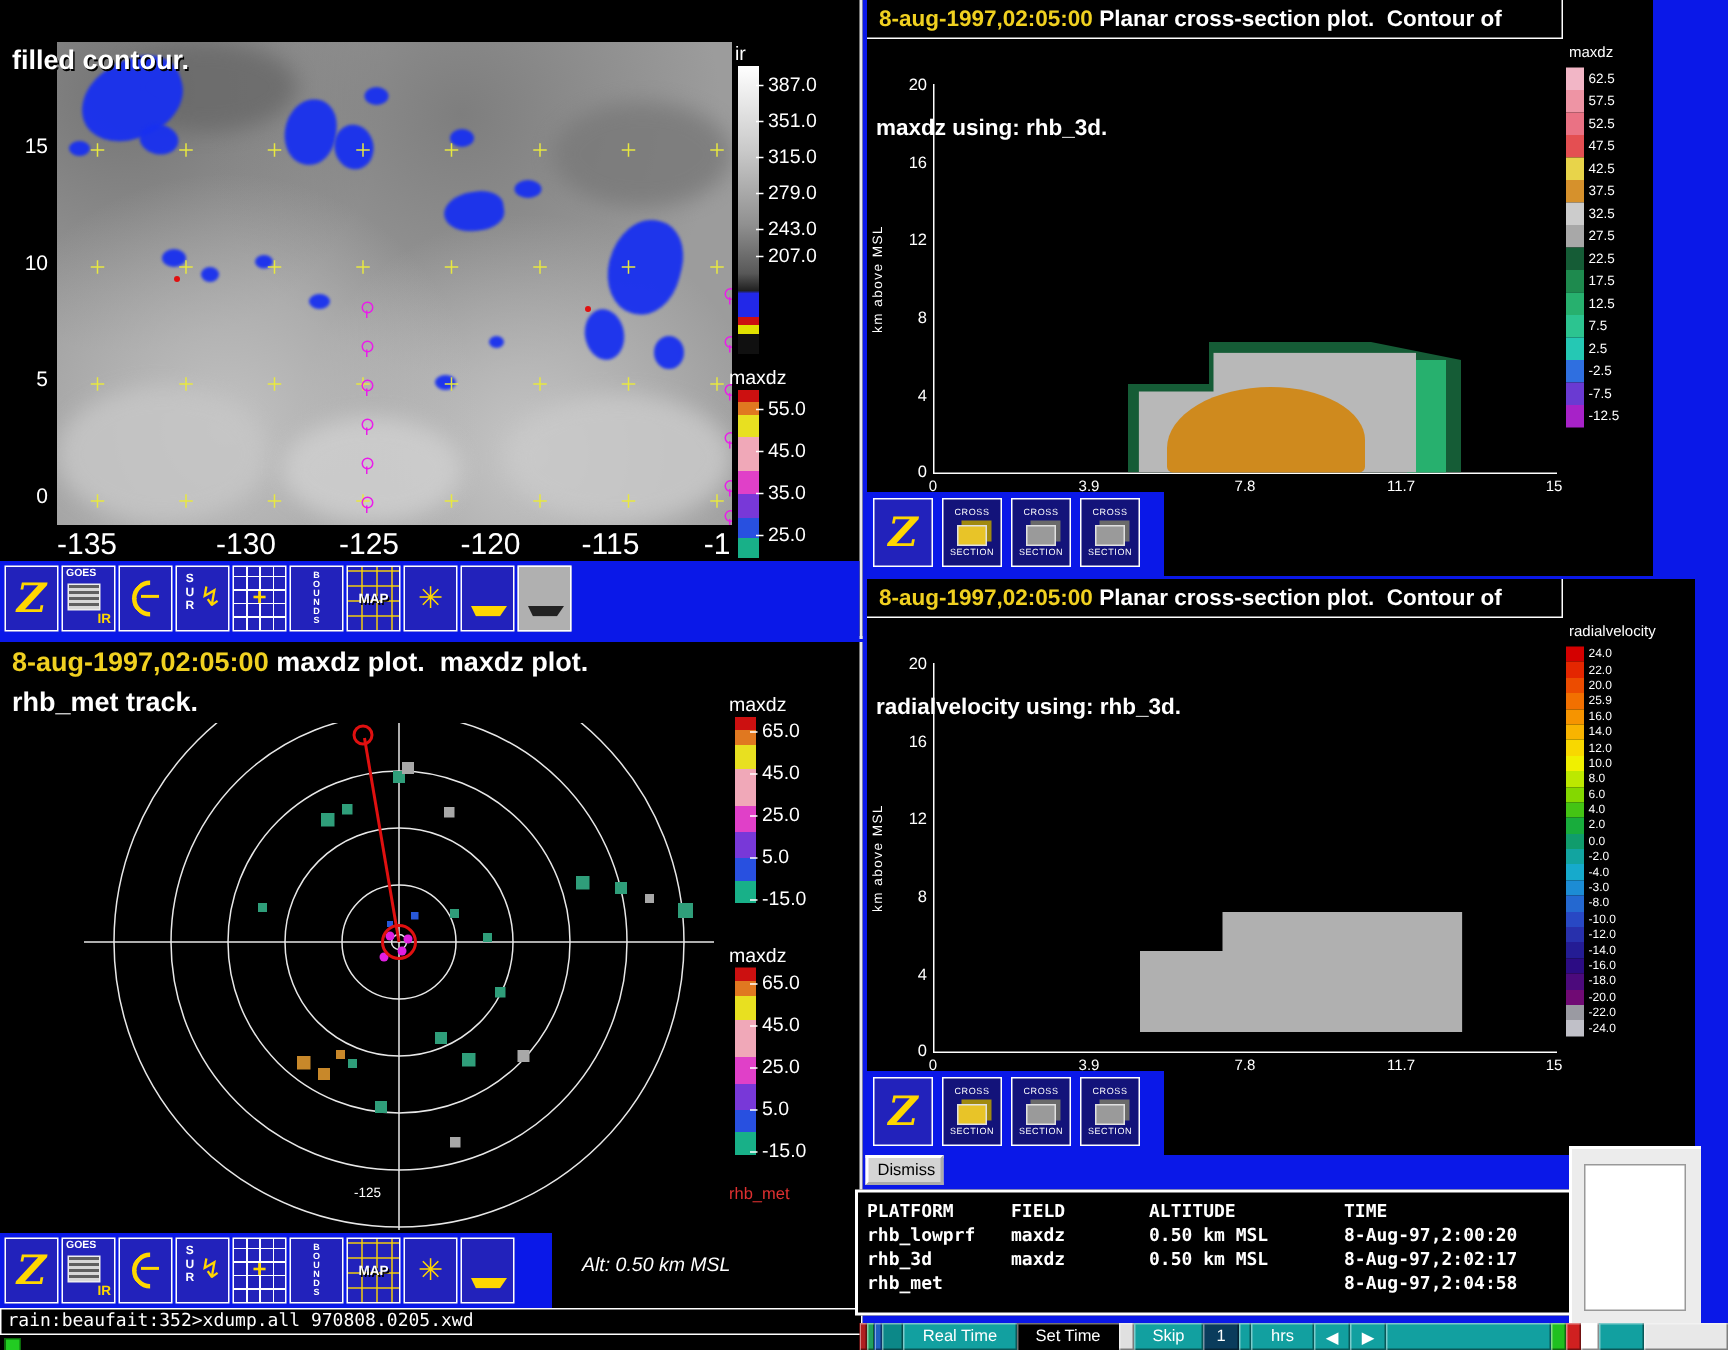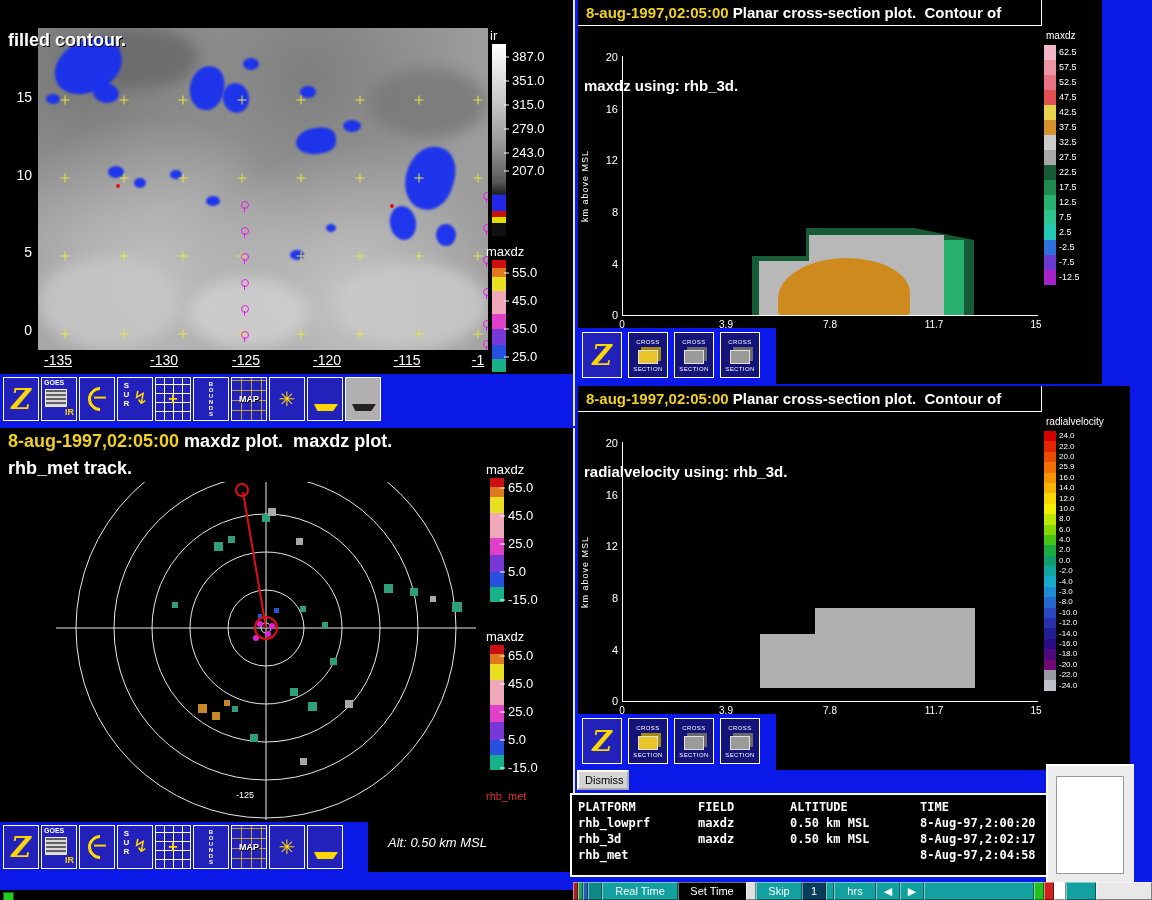--- a/index.html
+++ b/index.html
@@ -25,21 +25,21 @@
                           radial-gradient(circle at 10% 10%,#747474,rgba(0,0,0,0) 35%);}
   .patch{position:absolute;border-radius:50%;filter:blur(7px);opacity:.85;}
   .blob{position:absolute;filter:blur(1px);opacity:.95;}
   .cross{position:absolute;width:9px;height:9px;transform:translate(-50%,-50%);}
   .cross::before{content:"";position:absolute;left:0;top:4px;width:9px;height:1px;background:#e8e840;}
   .cross::after{content:"";position:absolute;left:4px;top:0;width:1px;height:9px;background:#e8e840;}
   .mg{position:absolute;width:6px;height:6px;border:1px solid #ea1cea;border-radius:50%;transform:translate(-50%,-50%);}
   .mg::after{content:"";position:absolute;left:2px;top:5px;width:1px;height:5px;background:#ea1cea;}
   .rdot{position:absolute;width:4px;height:4px;background:#e01010;border-radius:50%;}
   .tickY{position:absolute;left:4px;width:28px;text-align:right;transform:translateY(-50%);font-size:14px;color:#fff;}
-  .tickX{position:absolute;top:352px;transform:translateX(-50%);font-size:14px;color:#fff;text-decoration:underline;}
+  .tickX{position:absolute;top:352px;transform:translateX(-50%);font-size:20px;color:#fff;}
   .sclabel{position:absolute;font-size:13px;color:#fff;}
   .irbar{position:absolute;left:492px;top:44px;width:14px;height:192px;
          background:linear-gradient(to bottom,#ffffff 0%,#f0f0f0 8%,#c8c8c8 30%,#909090 55%,
                     #585858 72%,#202020 78%,#2228e8 79%,#2228e8 87%,#cc1010 87%,#cc1010 90%,
                     #e0e000 90%,#e0e000 93%,#101010 93%);}
   .mgrad{background:linear-gradient(to bottom,#cc1010 0%,#cc1010 7%,#e07820 7%,#e07820 15%,
           #e8e020 15%,#e8e020 28%,#f0a8b8 28%,#f0a8b8 48%,#e040c8 48%,#e040c8 62%,
           #7838d8 62%,#7838d8 76%,#2850e0 76%,#2850e0 88%,#18b088 88%);}
   .mdbar{position:absolute;left:492px;top:260px;width:14px;height:112px;}
   .irtick{position:absolute;left:512px;transform:translateY(-50%);font-size:13px;color:#fff;white-space:nowrap;}
@@ -139,21 +139,21 @@
   #greensq{position:absolute;left:3px;top:2px;width:9px;height:7px;background:#22cc22;border:1px solid #0a6a0a;}
 
   
   #dismiss{position:absolute;left:577px;top:770px;width:52px;height:20px;background:#d4d4d4;border:2px outset #fff;
            font-family:"Liberation Sans",sans-serif;font-size:11px;color:#000;cursor:pointer;}
   #dtable{position:absolute;left:570px;top:793px;width:506px;height:84px;background:#000;border:2px solid #fff;
           box-sizing:border-box;font-family:"DejaVu Sans Mono",monospace;font-weight:bold;font-size:12px;color:#fff;
           padding:4px 6px;}
   .trow{display:flex;height:16px;line-height:16px;white-space:pre;}
   .tc{flex:none;overflow:hidden;}
-  .c0{width:120px;}.c1{width:92px;}.c2{width:130px;}.c3{flex:1;}
+  .c0{width:96px;}.c1{width:92px;}.c2{width:130px;}.c3{flex:1;}
 
   
   #taskbar{position:absolute;left:573px;top:882px;width:579px;height:18px;}
   .tk{display:flex;height:18px;}
   .tkitem{height:18px;font-size:11px;display:flex;align-items:center;justify-content:center;flex:none;cursor:pointer;
           box-shadow:inset 1px 1px 0 rgba(255,255,255,.45),inset -1px -1px 0 rgba(0,0,0,.45);white-space:nowrap;overflow:hidden;}
   #sidewin{position:absolute;left:1046px;top:764px;width:86px;height:116px;background:#ececec;
            border-top:2px solid #fff;border-left:2px solid #fff;}
   #sidewin .inner{position:absolute;left:8px;top:10px;width:66px;height:96px;background:#fff;border:1px solid #999;}
 </style>
@@ -761,20 +761,21 @@
             <span class="tb-g"></span>
             <span class="tb-l"></span>
             <span class="tb-s"></span>
             <i class="deco"></i>
           </div>
         </div>
       <span class="alt">Alt: 0.50 km MSL</span>
     </div>
   </section>
 
+  <div id="terminal"><span>rain:beaufait:352&gt;xdump.all 970808.0205.xwd</span></div>
   <div id="belowterm">
       <i id="greensq"></i>
     </div>
 
   <button id="dismiss">Dismiss</button>
 
   <div id="dtable">
     <div class="trow">
       <span class="tc c0">PLATFORM</span>
       <span class="tc c1">FIELD</span>

